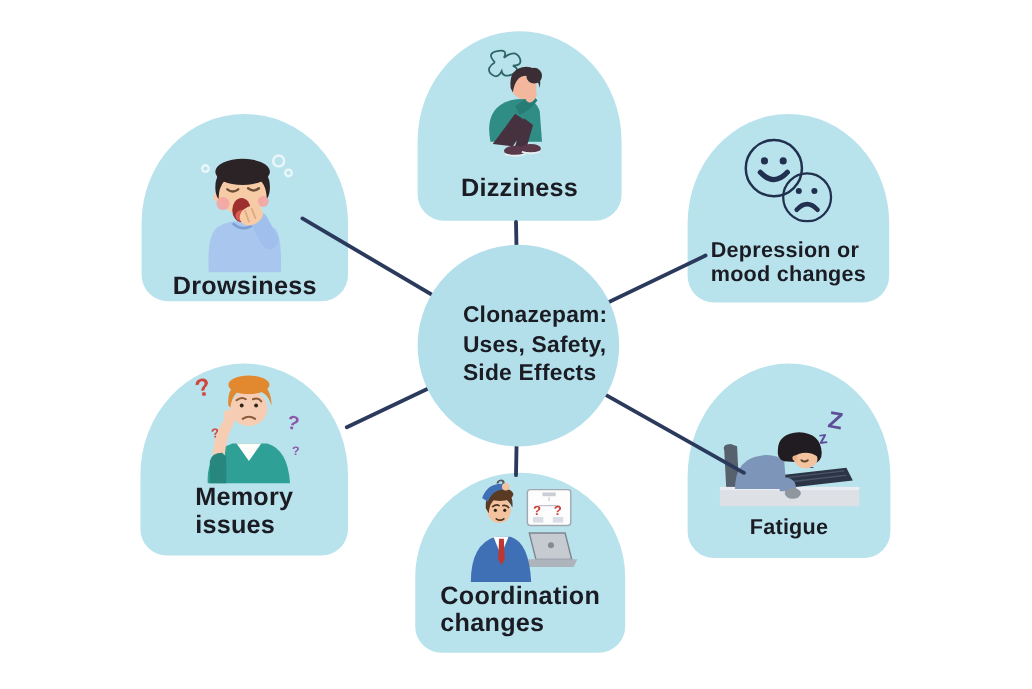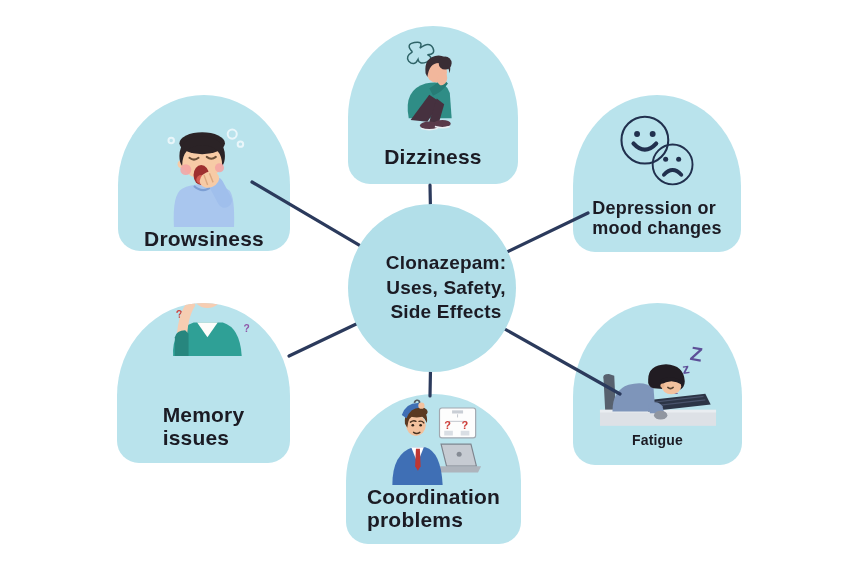--- a/index.html
+++ b/index.html
@@ -19,33 +19,33 @@
     font-weight:700;color:var(--text,#1b1b24);
     white-space:pre-line;line-height:1.12;letter-spacing:.2px;
   }
   .n-drowsiness  {left:118px;top:95px; width:172px;height:156px;}
   .n-drowsiness  .node-label{font-size:21px;}
   .n-dizziness   {left:348px;top:26px; width:170px;height:158px;}
   .n-dizziness   .node-label{font-size:21px;padding-bottom:15px;}
   .n-depression  {left:573px;top:95px; width:168px;height:157px;}
   .n-depression  .node-label{font-size:18px;padding-bottom:14px;}
   .n-memory      {left:117px;top:303px;width:173px;height:160px;}
-  .n-memory      .node-label{font-size:21px;padding-bottom:13px;margin-top:47px;}
+  .n-memory      .node-label{font-size:21px;padding-bottom:13px;}
   .n-coordination{left:346px;top:394px;width:175px;height:150px;}
   .n-coordination.node, .n-coordination{justify-content:flex-end;}
   .n-coordination .node-label{font-size:21px;padding-bottom:12px;}
   .n-fatigue     {left:573px;top:303px;width:169px;height:162px;}
-  .n-fatigue     .node-label{font-size:14px;padding-bottom:16px;}
+  .n-fatigue     .node-label{font-size:18px;padding-bottom:16px;}
   .center-topic{
     position:absolute;left:348px;top:204px;width:168px;height:168px;z-index:6;
     border-radius:50%;background:var(--center_fill,#b2dfe9);
     display:flex;align-items:center;justify-content:center;
   }
   .center-label{
-    font-weight:700;font-size:19px;line-height:1.3;text-align:center;
+    font-weight:700;font-size:19px;line-height:1.3;
     color:var(--text,#1b1b24);white-space:pre-line;letter-spacing:.2px;margin-left:28px;
   }
   .connectors{position:absolute;left:0;top:0;z-index:5;pointer-events:none;color:var(--connector,#2b3a5c);}
   .connectors line{stroke:currentColor;stroke-width:3.2;stroke-linecap:round;}
   .illu svg text{font-family:"Liberation Sans",sans-serif;font-weight:700;}
 </style>
 </head>
 <body>
 
 <div class="canvas">
@@ -164,21 +164,21 @@
         <path d="M26 23 Q32 6 50 8 L52 14 Q38 12 32 27 Z" fill="#3f6fb5"></path>
         <circle cx="51" cy="11" r="4" fill="#f3c29e"></circle>
         <path d="M37 32 q4 -3 7 -1" stroke="#4a3322" stroke-width="1.8" fill="none" stroke-linecap="round"></path>
         <path d="M48 31 q4 -1 6 2" stroke="#4a3322" stroke-width="1.8" fill="none" stroke-linecap="round"></path>
         <circle cx="40" cy="36" r="1.7" fill="#2d2118"></circle>
           <circle cx="50" cy="36" r="1.7" fill="#2d2118"></circle>
         <path d="M41 45 q4 3 8 0" stroke="#4a3322" stroke-width="1.8" fill="none" stroke-linecap="round"></path>
       </svg>
     </div>
     <div class="node-label">Coordination
-problems</div>
+changes</div>
   </div>
 
   <div class="node n-fatigue">
     <div class="illu">
       <svg width="126" height="100" viewBox="0 0 134 112">
         <text x="102" y="30" font-size="22" fill="#5d4f97" transform="rotate(10 102 30)">Z</text>
         <text x="95" y="46" font-size="16" fill="#5d4f97" transform="rotate(-8 95 46)">z</text>
         <text x="89" y="58" font-size="12" fill="#5d4f97" transform="rotate(8 89 58)">z</text>
         <text x="85" y="68" font-size="9" fill="#5d4f97">z</text>
         <path d="M6 52 Q4 46 12 46 L18 48 L20 90 L8 90 Z" fill="#57616e"></path>

